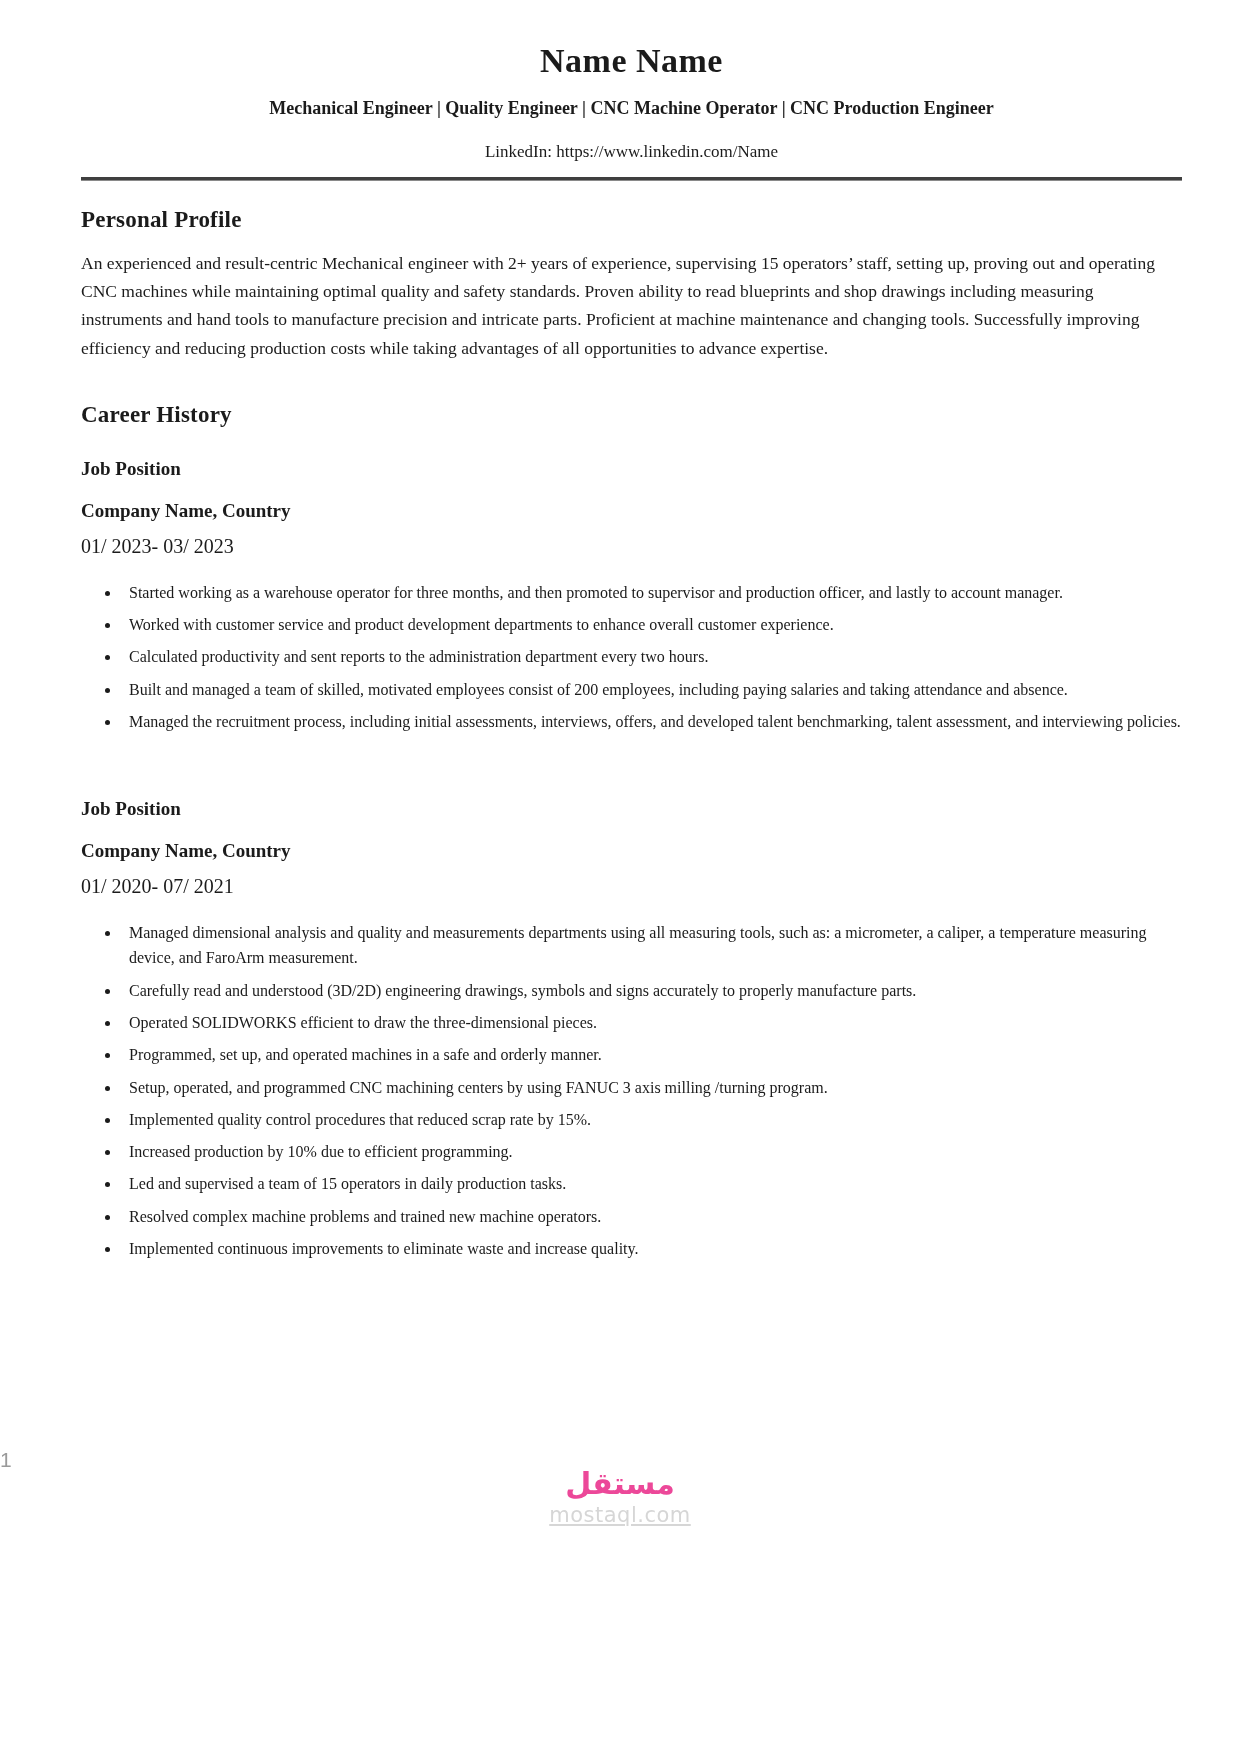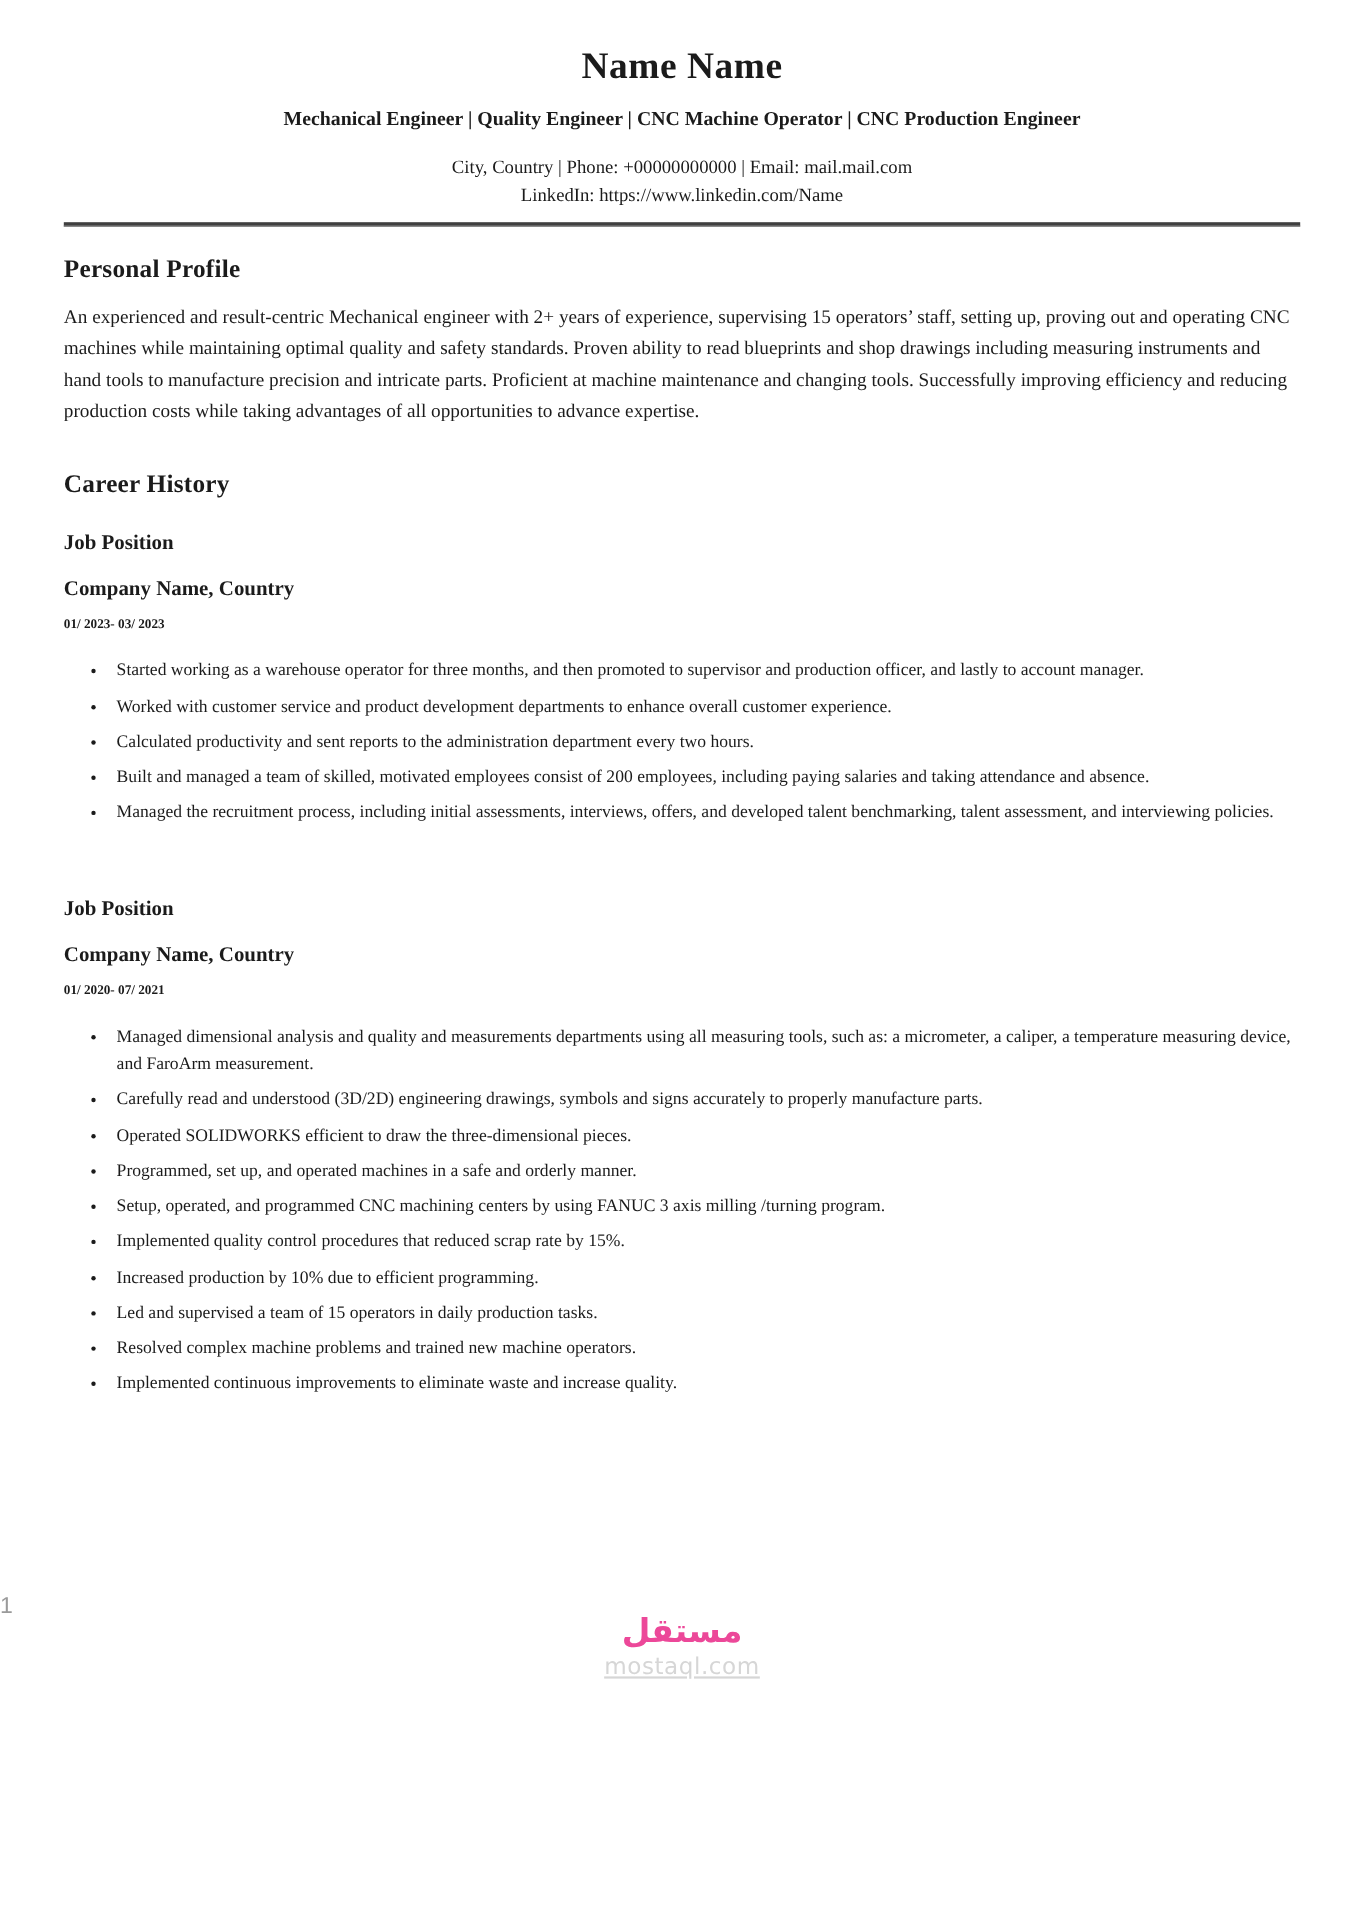--- a/index.html
+++ b/index.html
@@ -6,20 +6,21 @@
   html, body { background: #ffffff; }
   .page {
     position: relative;
     width: 1240px;
     height: 1755px;
     margin: 0 auto;
     background: #ffffff;
     font-family: "Liberation Serif", serif;
     color: #1b1b1b;
     overflow: hidden;
+    padding-left: 23px;
   }
   .content {
     padding: 42px 58px 0 58px;
   }
 
   
   .resume-header { text-align: center; }
   .resume-name {
     font-size: 34px;
     font-weight: bold;
@@ -64,22 +65,22 @@
     font-size: 19px;
     font-weight: bold;
     margin-bottom: 20px;
   }
   .job-company {
     font-size: 19px;
     font-weight: bold;
     margin-bottom: 13px;
   }
   .job-dates {
-    font-size: 12px;
-    font-weight: bold;
+    font-size: 20px;
+    font-weight: normal;
     margin-bottom: 22px;
   }
   .job-bullets {
     list-style: disc outside;
     padding-left: 40px;
     font-size: 16px;
     line-height: 1.58;
   }
   .job-bullets li {
     padding-left: 8px;
@@ -120,21 +121,20 @@
 </style>
 </head>
 <body>
 
 <div class="page">
   <div class="content">
 
     <div class="resume-header">
       <div class="resume-name">Name Name</div>
       <div class="resume-title-line">Mechanical Engineer | Quality Engineer | CNC Machine Operator | CNC Production Engineer</div>
-      <div class="contact-line">City, Country | Phone: +00000000000 | Email: mail.mail.com</div>
       <div class="contact-line">LinkedIn: https://www.linkedin.com/Name</div>
     </div>
     <div class="header-rule"></div>
 
     <div class="section-heading">Personal Profile</div>
     <div class="profile-body">An experienced and result-centric Mechanical engineer with 2+ years of experience, supervising 15 operators’ staff, setting up, proving out and operating CNC machines while maintaining optimal quality and safety standards. Proven ability to read blueprints and shop drawings including measuring instruments and hand tools to manufacture precision and intricate parts. Proficient at machine maintenance and changing tools. Successfully improving efficiency and reducing production costs while taking advantages of all opportunities to advance expertise.</div>
 
     <div class="section-heading career-heading">Career History</div>
 
     <div id="jobs-container">

